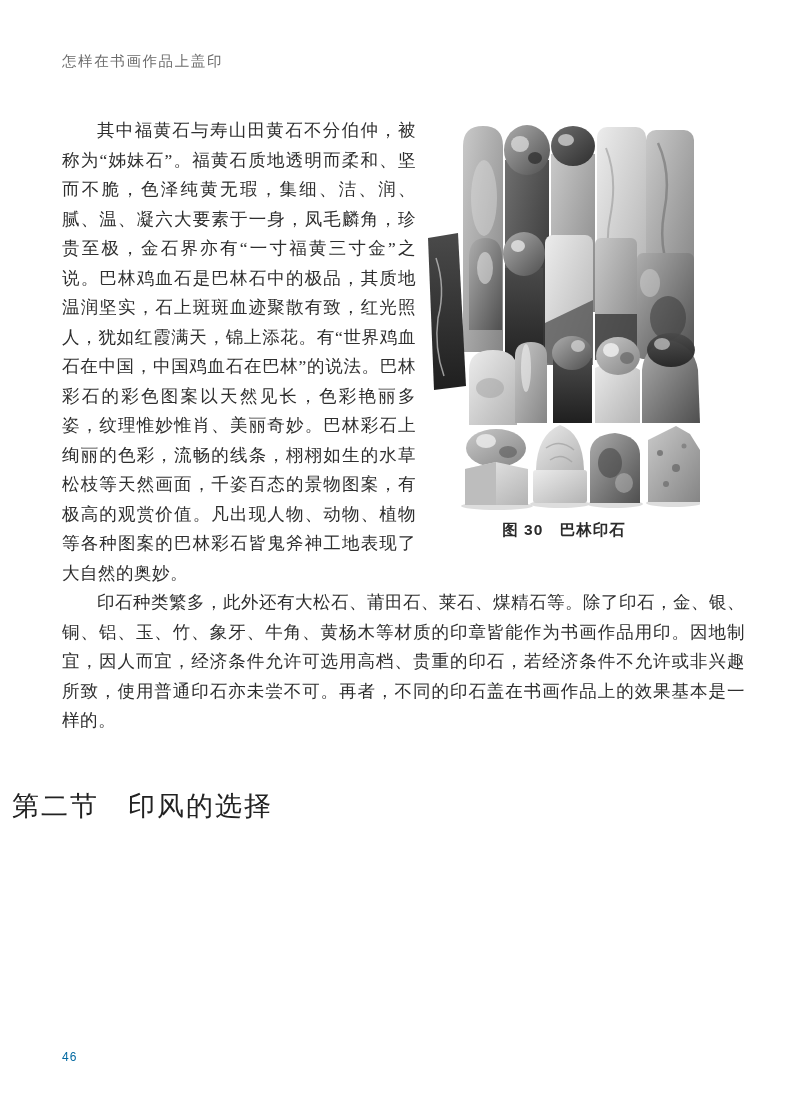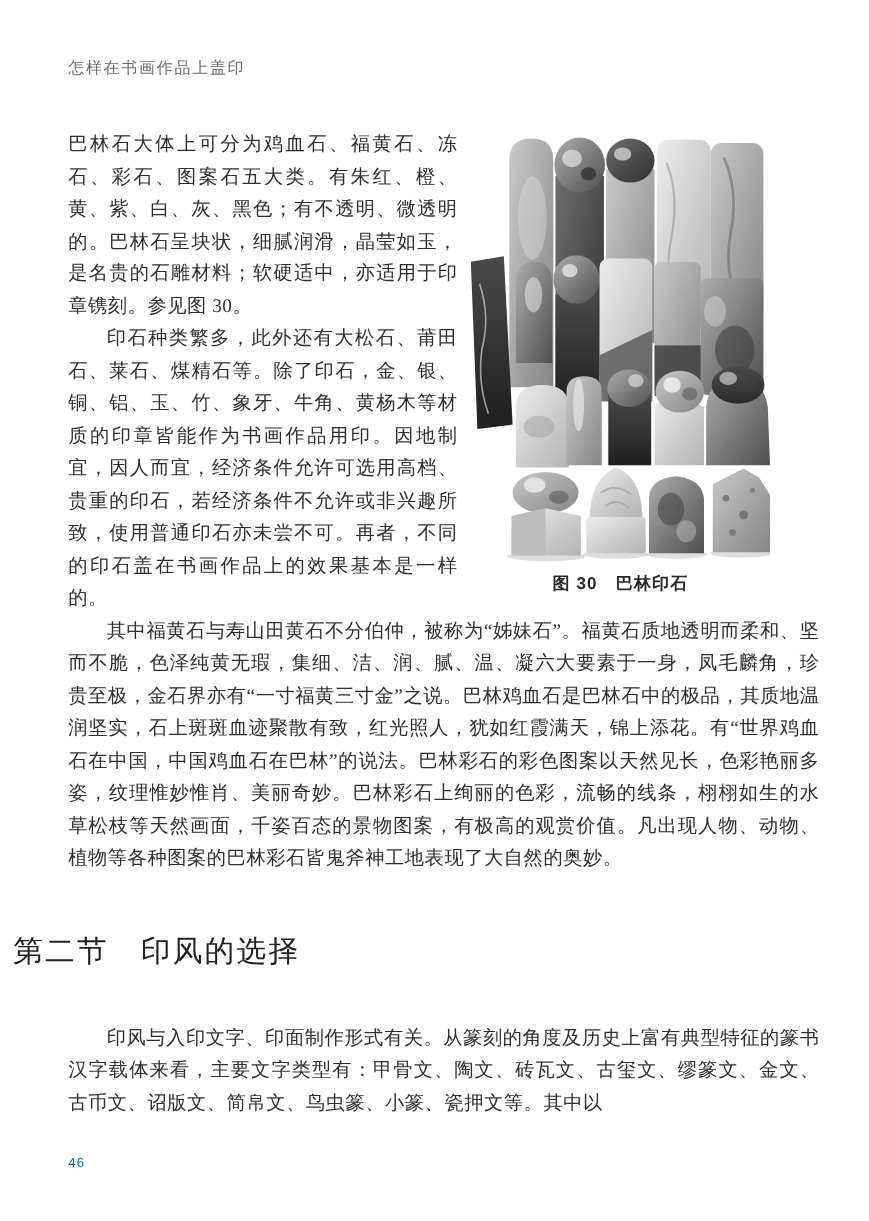--- a/index.html
+++ b/index.html
@@ -151,25 +151,23 @@
         <ellipse cx="196" cy="365" rx="9" ry="10" fill="#e3e3e3" opacity="0.35"></ellipse>
         <polygon points="220,384 220,322 248,308 262,316 272,332 272,384" fill="url(#gMid)"></polygon>
         <circle cx="232" cy="335" r="3" fill="#555555" opacity="0.6"></circle>
         <circle cx="248" cy="350" r="4" fill="#4a4a4a" opacity="0.5"></circle>
         <circle cx="238" cy="366" r="3" fill="#616161" opacity="0.6"></circle>
         <circle cx="256" cy="328" r="2.5" fill="#6e6e6e" opacity="0.6"></circle>
       </svg>
       <figcaption>图 30　巴林印石</figcaption>
     </figure>
 
-    <p class="body-par">巴林石大体上可分为鸡血石、福黄石、冻石、彩石、图案石五大类。有朱红、橙、黄、紫、白、灰、黑色；有不透明、微透明的。巴林石呈块状，细腻润滑，晶莹如玉，是名贵的石雕材料；软硬适中，亦适用于印章镌刻。参见图 30。</p>
+    <p class="body-par indent">其中福黄石与寿山田黄石不分伯仲，被称为“姊妹石”。福黄石质地透明而柔和、坚而不脆，色泽纯黄无瑕，集细、洁、润、腻、温、凝六大要素于一身，凤毛麟角，珍贵至极，金石界亦有“一寸福黄三寸金”之说。巴林鸡血石是巴林石中的极品，其质地温润坚实，石上斑斑血迹聚散有致，红光照人，犹如红霞满天，锦上添花。有“世界鸡血石在中国，中国鸡血石在巴林”的说法。巴林彩石的彩色图案以天然见长，色彩艳丽多姿，纹理惟妙惟肖、美丽奇妙。巴林彩石上绚丽的色彩，流畅的线条，栩栩如生的水草松枝等天然画面，千姿百态的景物图案，有极高的观赏价值。凡出现人物、动物、植物等各种图案的巴林彩石皆鬼斧神工地表现了大自然的奥妙。</p>
     <p class="body-par indent">印石种类繁多，此外还有大松石、莆田石、莱石、煤精石等。除了印石，金、银、铜、铝、玉、竹、象牙、牛角、黄杨木等材质的印章皆能作为书画作品用印。因地制宜，因人而宜，经济条件允许可选用高档、贵重的印石，若经济条件不允许或非兴趣所致，使用普通印石亦未尝不可。再者，不同的印石盖在书画作品上的效果基本是一样的。</p>
-    <p class="body-par indent">其中福黄石与寿山田黄石不分伯仲，被称为“姊妹石”。福黄石质地透明而柔和、坚而不脆，色泽纯黄无瑕，集细、洁、润、腻、温、凝六大要素于一身，凤毛麟角，珍贵至极，金石界亦有“一寸福黄三寸金”之说。巴林鸡血石是巴林石中的极品，其质地温润坚实，石上斑斑血迹聚散有致，红光照人，犹如红霞满天，锦上添花。有“世界鸡血石在中国，中国鸡血石在巴林”的说法。巴林彩石的彩色图案以天然见长，色彩艳丽多姿，纹理惟妙惟肖、美丽奇妙。巴林彩石上绚丽的色彩，流畅的线条，栩栩如生的水草松枝等天然画面，千姿百态的景物图案，有极高的观赏价值。凡出现人物、动物、植物等各种图案的巴林彩石皆鬼斧神工地表现了大自然的奥妙。</p>
 
     <h2 class="section-heading">第二节　印风的选择</h2>
 
-    <p class="body-par indent">印风与入印文字、印面制作形式有关。从篆刻的角度及历史上富有典型特征的篆书汉字载体来看，主要文字类型有：甲骨文、陶文、砖瓦文、古玺文、缪篆文、金文、古币文、诏版文、简帛文、鸟虫篆、小篆、瓷押文等。其中以</p>
 
   </div>
 
   <div class="page-number">46</div>
 
 </div>
 
 </body></html>

